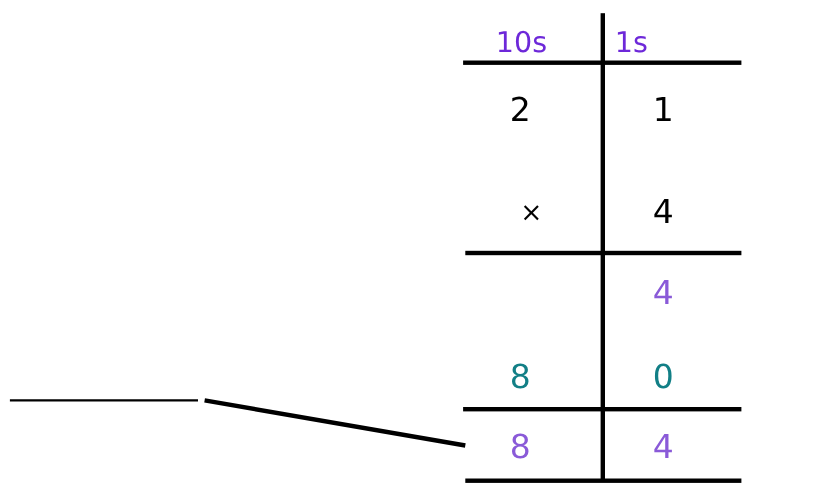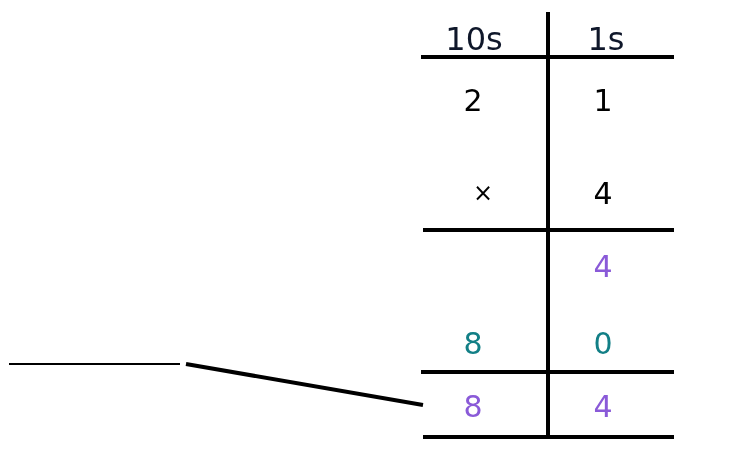--- a/index.html
+++ b/index.html
@@ -1,40 +1,40 @@
 <!DOCTYPE html>
 <html><head>
 <meta charset="utf-8">
 <style>
   html, body { margin: 0; padding: 0; background: #ffffff; }
   body { width: 750px; height: 453px; position: relative; overflow: hidden;
          font-family: "DejaVu Sans", sans-serif; }
   .line { position: absolute; background: #000; }
   .digit { position: absolute; font-size: 30px; text-align: center; width: 60px;
            line-height: 34px; }
-  .hdr { position: absolute; font-size: 32px; text-align: center; width: 80px;
-         line-height: 30px; color: #0f172a; }
+  .hdr { position: absolute; font-size: 26px; text-align: center; width: 80px;
+         line-height: 30px; color: #6d28d9; }
   svg { position: absolute; left: 0; top: 0; }
 </style>
 </head>
 <body>
 
 <svg width="750" height="453">
   <line x1="9" y1="364" x2="180" y2="364" stroke="#000" stroke-width="2"></line>
   <line x1="186" y1="364" x2="423" y2="405" stroke="#000" stroke-width="4"></line>
 </svg>
 
 <div class="line" style="left:546px; top:12px; width:4px; height:426px;"></div>
 <div class="line" style="left:421px; top:55px; width:253px; height:4px;"></div>
 <div class="line" style="left:423px; top:228px; width:251px; height:4px;"></div>
 <div class="line" style="left:421px; top:370px; width:253px; height:4px;"></div>
 <div class="line" style="left:423px; top:435px; width:251px; height:4px;"></div>
 
 <div class="hdr" style="left:434px; top:24px;">10s</div>
-<div class="hdr" style="left:566px; top:24px;">1s</div>
+<div class="hdr" style="left:534px; top:24px;">1s</div>
 
 <div class="digit" style="left:443px; top:84px; color:#000;">2</div>
 <div class="digit" style="left:573px; top:84px; color:#000;">1</div>
 
 <div class="digit" style="left:453px; top:176px; color:#000; font-size:24px;">×</div>
 <div class="digit" style="left:573px; top:177px; color:#000;">4</div>
 
 <div class="digit" style="left:573px; top:250px; color:#8a5ad8;">4</div>
 
 <div class="digit" style="left:443px; top:327px; color:#127f86;">8</div>

